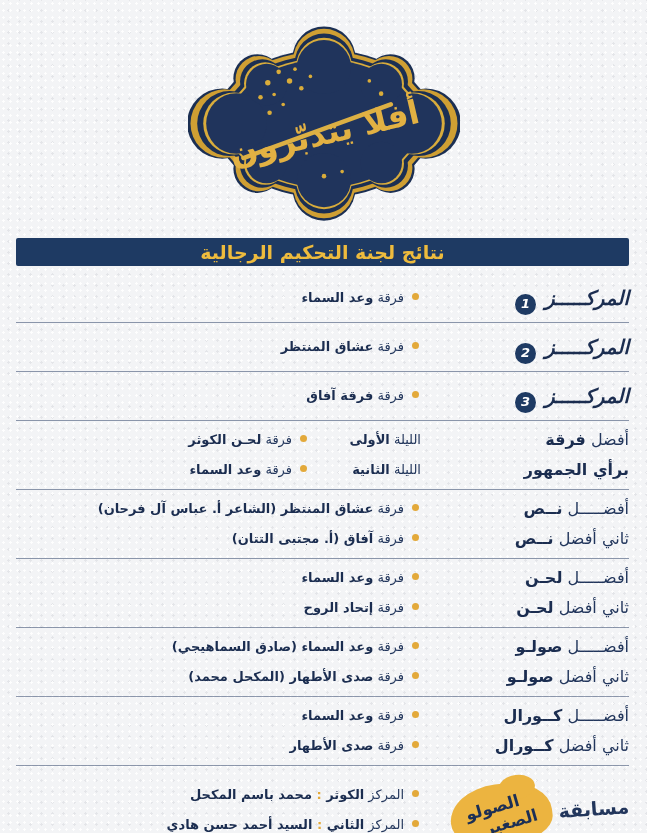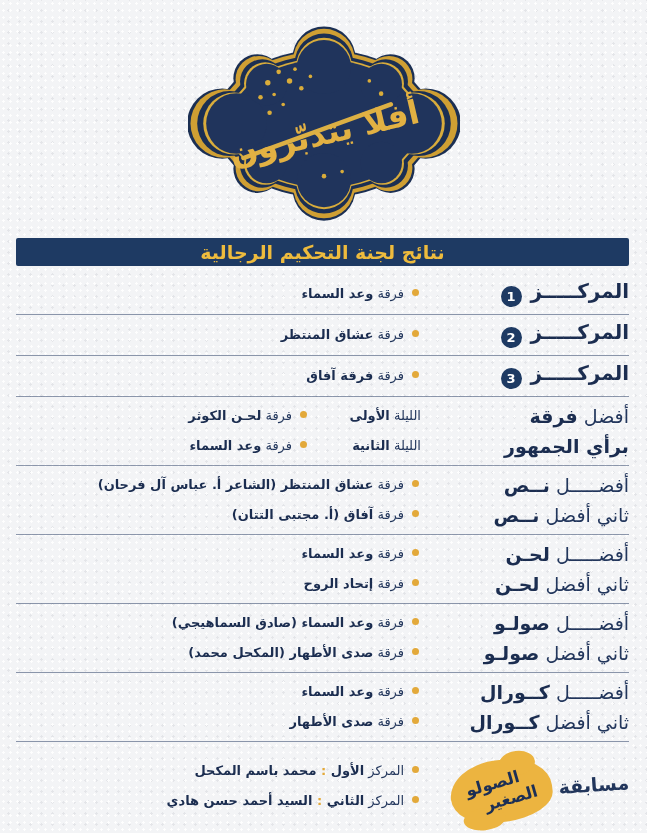--- a/index.html
+++ b/index.html
@@ -27,22 +27,22 @@
   .header-bar{
     margin:16px 18px 8px 16px;height:28px;background:var(--navy);
     display:flex;align-items:center;justify-content:center;border-radius:2px;
   }
   .header-bar span{color:var(--gold-text);font-weight:700;font-size:19px;}
   .rows{margin:0 18px 0 16px;}
   .row{display:flex;gap:10px;align-items:center;padding:4px 0;}
   .row + .row{border-top:1px solid var(--separator);}
   .label{width:198px;flex:none;text-align:start;}
   .values{flex:1;text-align:start;}
-  .label-line{font-size:19px;line-height:30px;color:var(--navy-text);white-space:nowrap;}
-  .rank .label-line{font-size:20px;font-weight:700;line-height:21px;}
+  .label-line{font-size:16px;line-height:30px;color:var(--navy-text);white-space:nowrap;}
+  .rank .label-line{font-size:20px;font-weight:700;line-height:38px;font-style:italic;}
   .rank{padding:5px 0;}
   .vline{font-size:13px;line-height:30px;white-space:nowrap;}
   .b{font-weight:700;color:var(--navy-bold);}
   .gold{color:var(--gold);}
   .bullet{
     display:inline-block;width:7px;height:7px;border-radius:50%;
     background:var(--gold);margin-inline-start:2px;margin-inline-end:8px;vertical-align:2px;
   }
   .pre{display:inline-block;min-width:112px;}
   .numcircle{
@@ -192,17 +192,17 @@
       <div class="label contest-label">
         <span class="contest-word">مسابقة</span>
         <div class="blob">
           <div class="blob-inner">
             <div class="blob-l1">الصولو</div>
             <div class="blob-l2">الصغير</div>
           </div>
         </div>
       </div>
       <div class="values">
-        <div class="vline"><span class="bullet"></span><span class="vtext"><span>المركز </span><span class="b">الأول </span><span class="b gold">: </span><span class="b">محمد باسم المكحل</span></span></div>
+        <div class="vline"><span class="bullet"></span><span class="vtext"><span>المركز </span><span class="b">الكوثر </span><span class="b gold">: </span><span class="b">محمد باسم المكحل</span></span></div>
         <div class="vline"><span class="bullet"></span><span class="vtext"><span>المركز </span><span class="b">الثاني </span><span class="b gold">: </span><span class="b">السيد أحمد حسن هادي</span></span></div>
       </div>
     </div>
   </div>
 
 </body></html>

